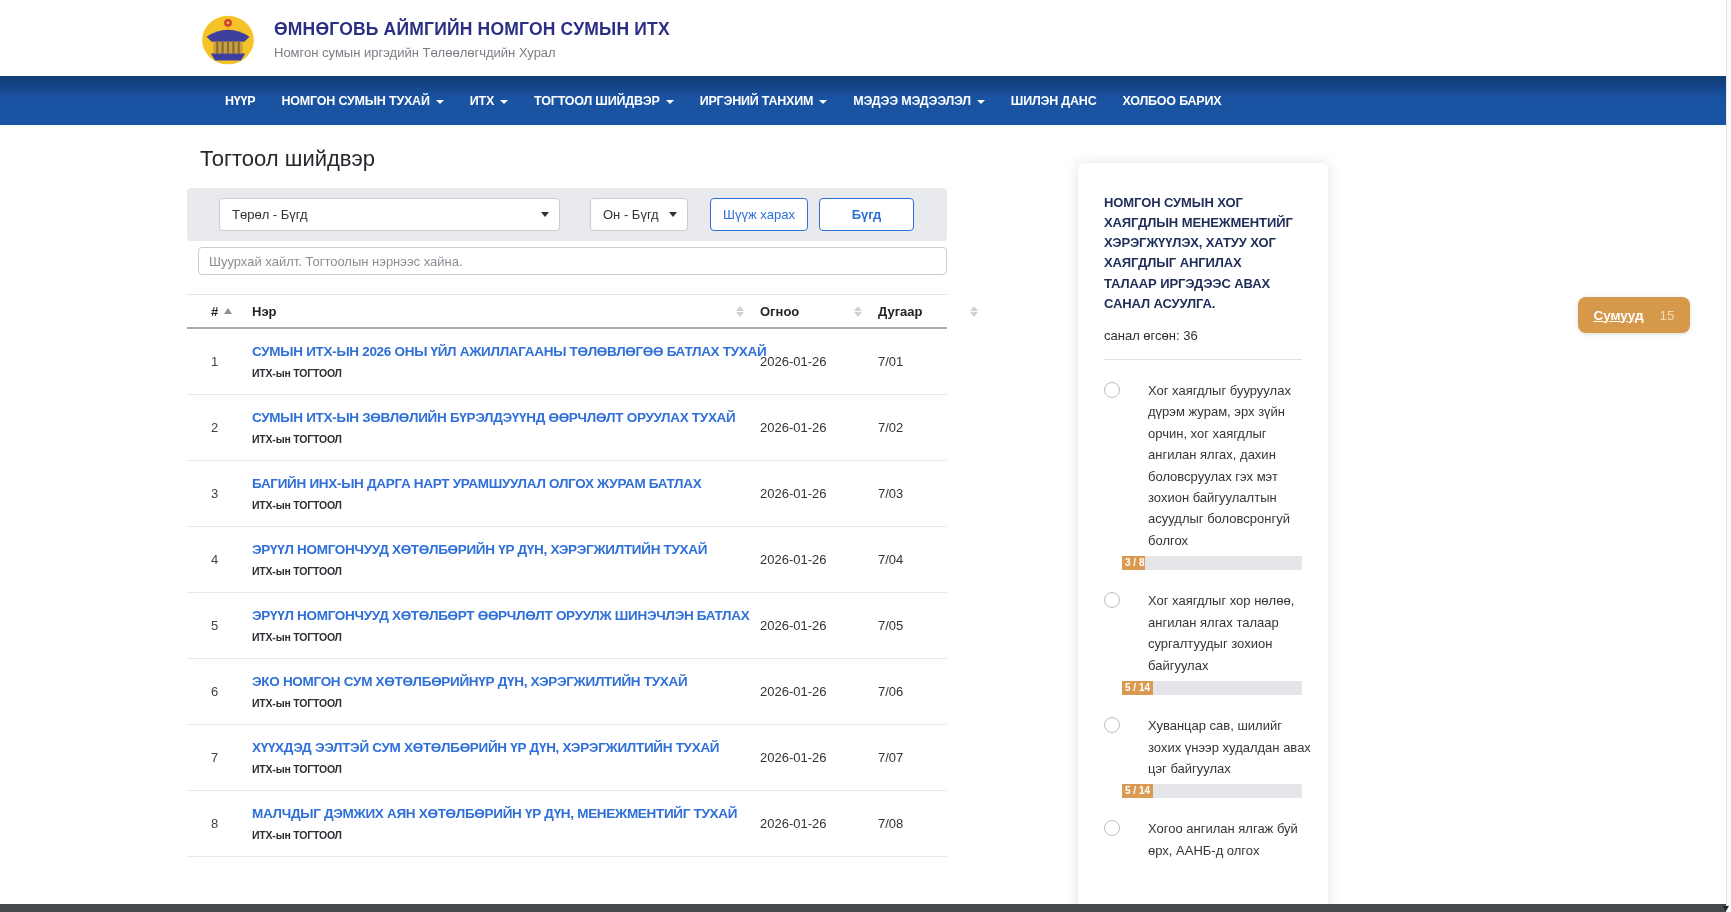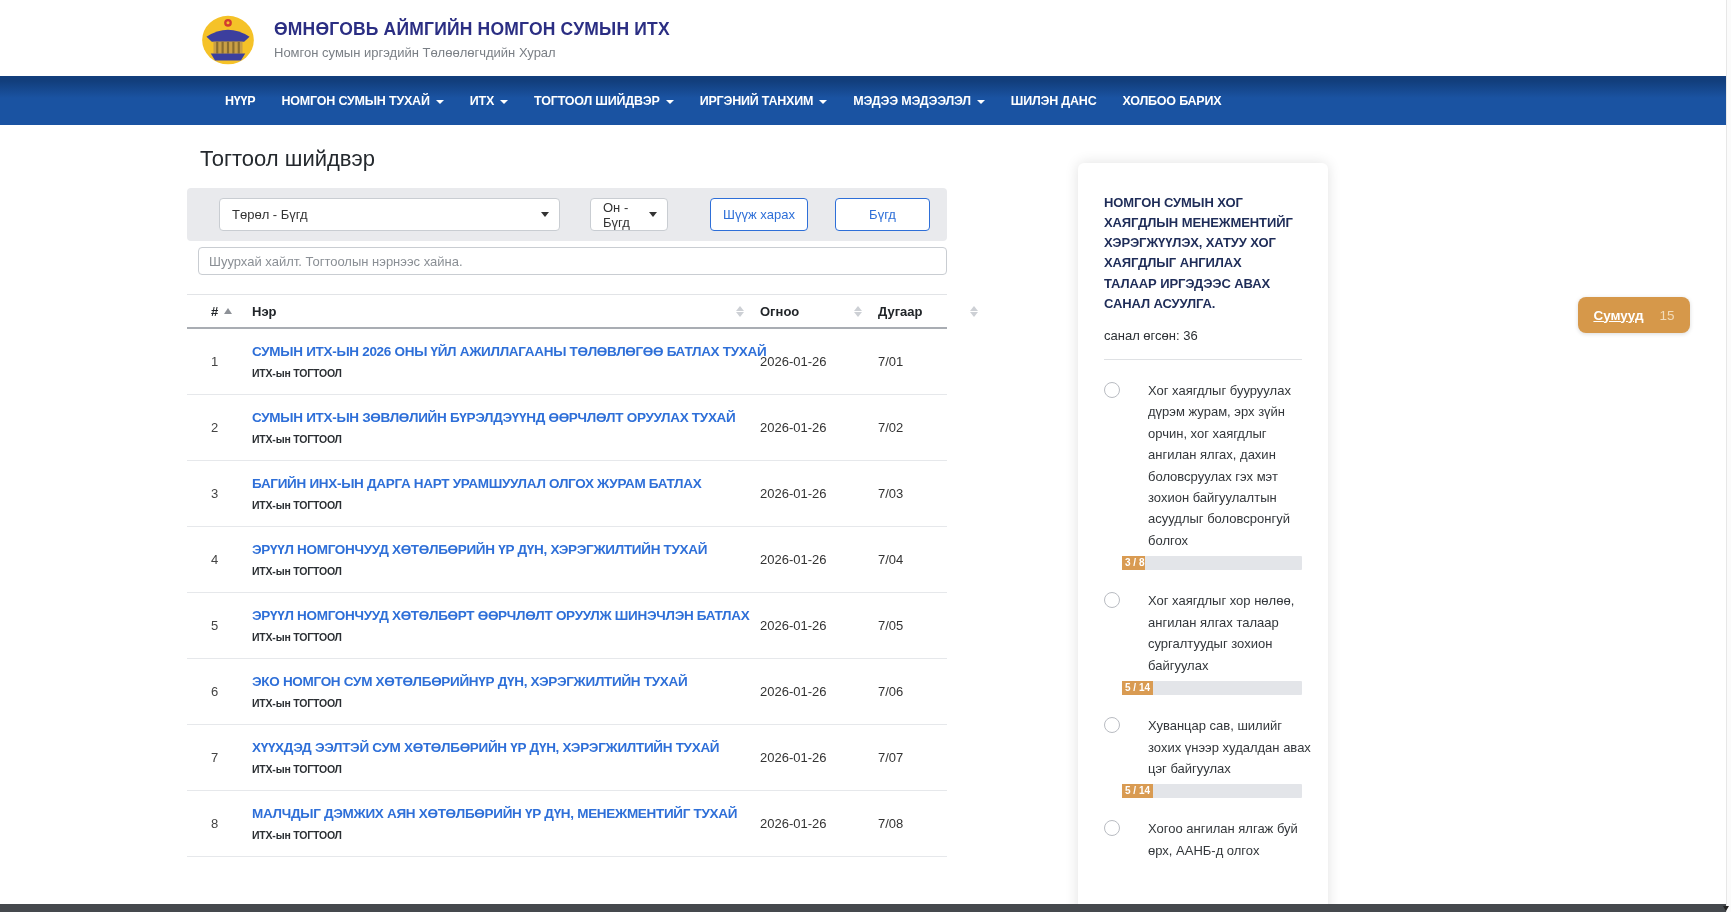--- a/index.html
+++ b/index.html
@@ -24,27 +24,27 @@
            border-top:4px solid #fff; margin-top:2px; }
 
   
   .main-col { position:absolute; left:187px; top:146px; width:760px; }
   .page-title { font-size:22px; font-weight:500; color:#24292e; margin-left:13px; }
 
   .filter-bar { position:relative; margin-top:16px; width:760px; height:53px; background:#e9eaed; border-radius:4px; }
   .sel { position:absolute; top:10px; height:33px; background:#fff; border:1px solid #c9cdd2; border-radius:4px;
          font-size:13px; color:#333; display:flex; align-items:center; padding:0 12px; cursor:pointer; }
   .sel-type { left:32px; width:341px; }
-  .sel-year { left:403px; width:78px; }
+  .sel-year { left:403px; width:98px; }
   .sel-caret { position:absolute; right:10px; top:13px; width:0; height:0;
                border-left:4px solid transparent; border-right:4px solid transparent; border-top:5px solid #333; }
   .btn { position:absolute; top:10px; height:33px; background:#fff; border:1px solid #2e6fd8; border-radius:4px;
          color:#2e6fd8; font-size:13px; display:flex; align-items:center; justify-content:center; cursor:pointer; }
   .btn-filter { left:523px; width:98px; }
-  .btn-all { left:648px; width:95px; }
+  .btn-all { left:632px; width:95px;font-weight:bold; }
 
   .search-input { position:relative; display:block; margin:6px 0 0 11px; width:749px; height:28px;
                   border:1px solid #c9cdd2; border-radius:4px; font-size:13px; color:#333; padding:0 10px;
                   font-family:"Liberation Sans","DejaVu Sans",sans-serif; }
   .search-input::placeholder { color:#8a8f95; }
 
   
   .tbl { margin-top:19px; width:760px; }
   .thead { display:grid; grid-template-columns:41px 508px 118px auto; padding-left:24px; height:35px;
            align-items:center; border-top:1px solid #e2e4e7; border-bottom:2px solid #a9adb3;

